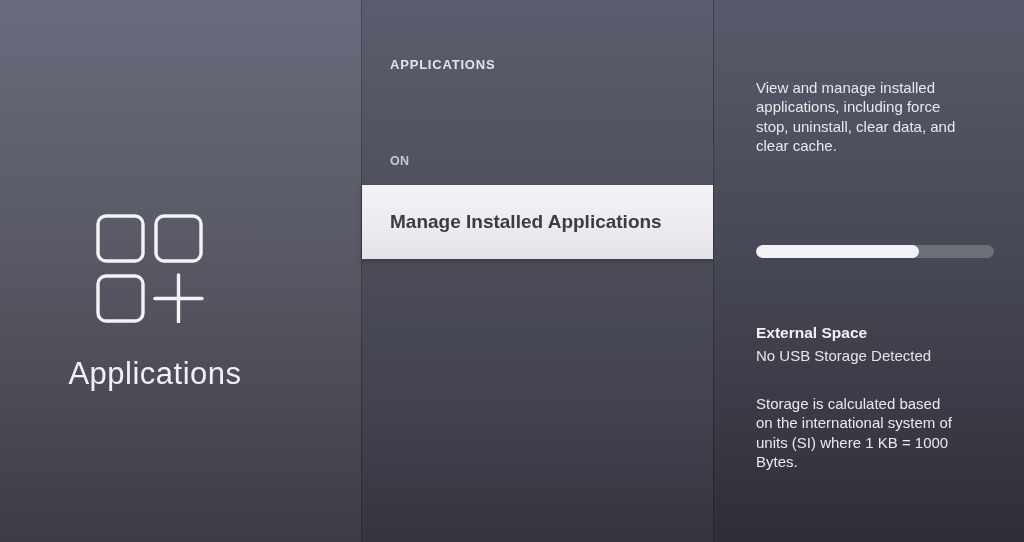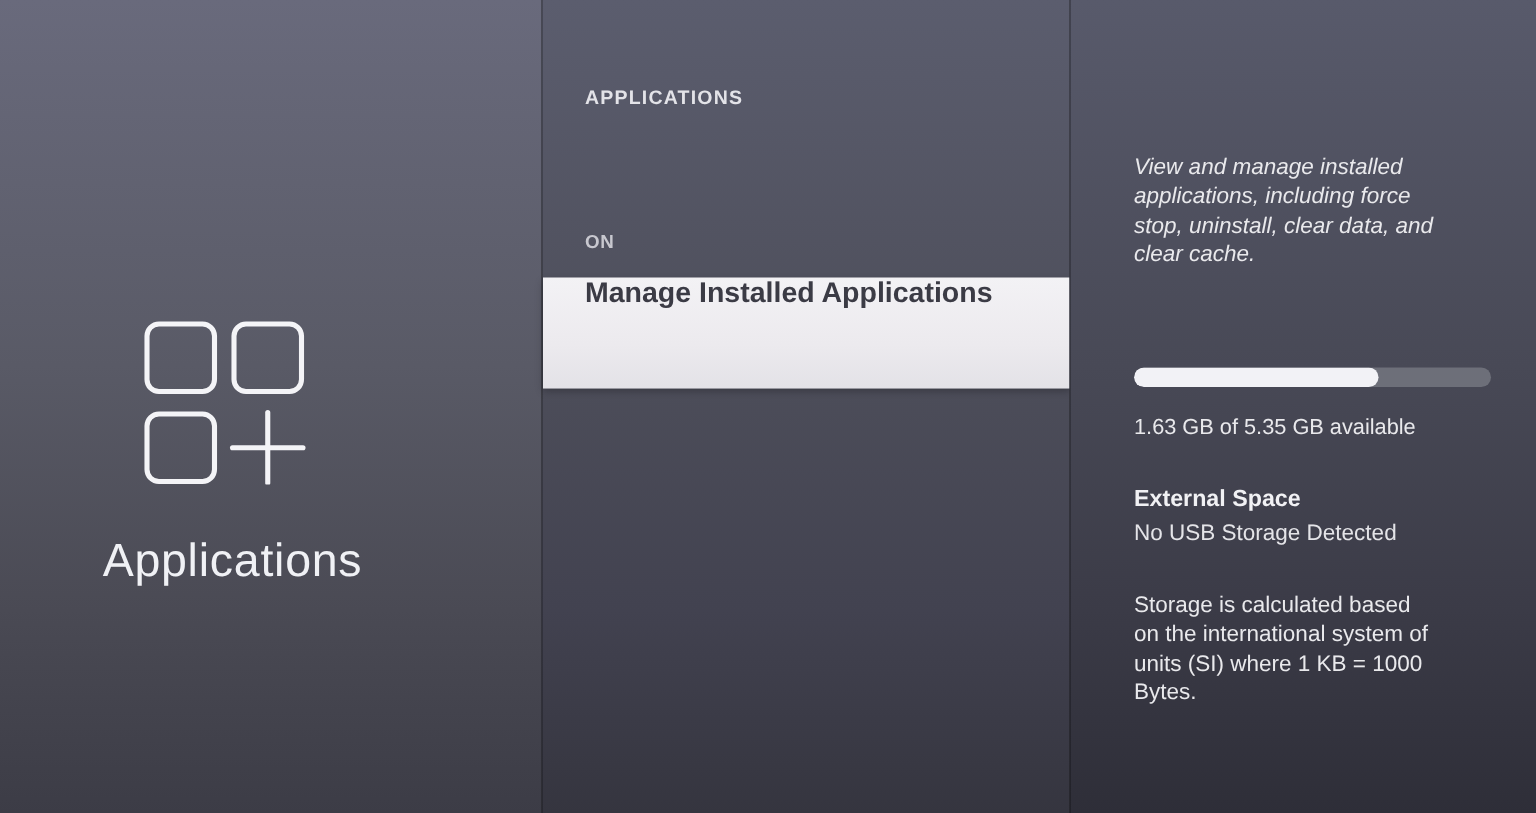--- a/index.html
+++ b/index.html
@@ -44,31 +44,31 @@
   }
   .menu-item-plain { position: absolute; left: 28px; right: 20px; cursor: pointer; }
   .menu-item-plain .item-label { font-size: 19px; font-weight: 700; color: #f4f4f7; }
   .menu-item-plain .item-value {
     margin-top: 23px; font-size: 12.5px; font-weight: 600;
     letter-spacing: 0.4px; color: #c8c8cf;
   }
   .menu-item-selected {
     position: absolute; left: 0; right: 0; top: 185px; height: 74px;
     background: linear-gradient(180deg, #f3f2f5 0%, #eceaee 60%, #e3e2e7 100%);
-    display: flex; 
+    display: flex; align-items: center;
     padding-left: 28px;
     box-shadow: 0 2px 5px rgba(0,0,0,0.25);
     cursor: pointer;
   }
   .menu-item-selected .item-label {
     font-size: 19px; font-weight: 700; color: #3b3b45;
   }
   
   .rp { position: absolute; left: 42px; right: 26px; }
-  .rp-desc { top: 102px; font-size: 15px; line-height: 19.3px; white-space: pre-line; color: #e9e9ec; font-style: italic; }
+  .rp-desc { top: 78px; font-size: 15px; line-height: 19.3px; white-space: pre-line; color: #e9e9ec; }
   .rp-internal-label { top: 203px; font-size: 15.5px; font-weight: 700; color: #f1f1f4; }
   .rp-bar { top: 245px; height: 13px; width: 238px; border-radius: 7px; background: #6d6f79; overflow: hidden; }
   .rp-bar-fill { height: 100%; border-radius: 7px; background: #f2f2f6; }
   .rp-avail { top: 277px; font-size: 14.5px; color: #e9e9ec; }
   .rp-external-label { top: 324px; font-size: 15.5px; font-weight: 700; color: #f1f1f4; }
   .rp-external-status { top: 347px; font-size: 15px; color: #e4e4e8; }
   .rp-note { top: 394px; font-size: 15px; line-height: 19.3px; white-space: pre-line; color: #e9e9ec; }
 </style>
 </head>
 <body>
@@ -100,21 +100,20 @@
 
   <div class="panel panel-right">
     <div class="rp rp-desc">View and manage installed
 applications, including force
 stop, uninstall, clear data, and
 clear cache.</div>
 
     <div class="rp rp-bar">
       <div class="rp-bar-fill" style="width: 68.5%;"></div>
     </div>
-    <div class="rp rp-avail">1.63 GB of 5.35 GB available</div>
 
     <div class="rp rp-external-status">No USB Storage Detected</div>
     <div class="rp rp-external-label">External Space</div>
 
     <div class="rp rp-note">Storage is calculated based
 on the international system of
 units (SI) where 1 KB = 1000
 Bytes.</div>
   </div>
 

